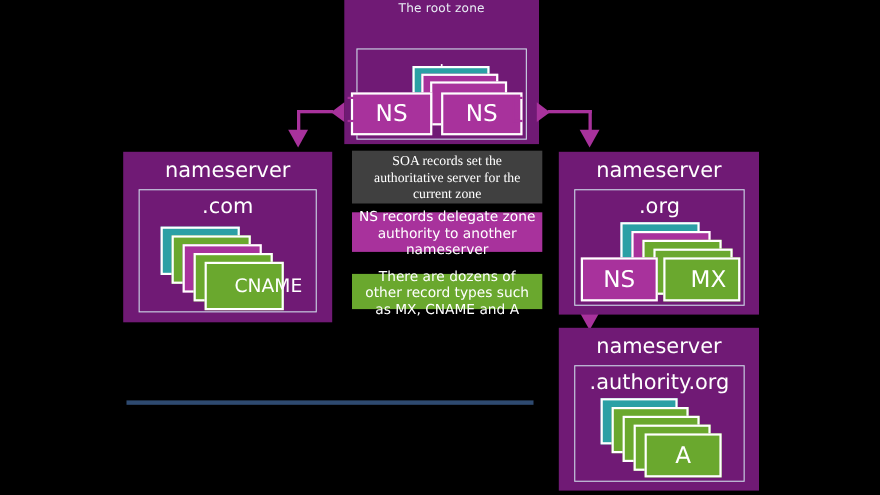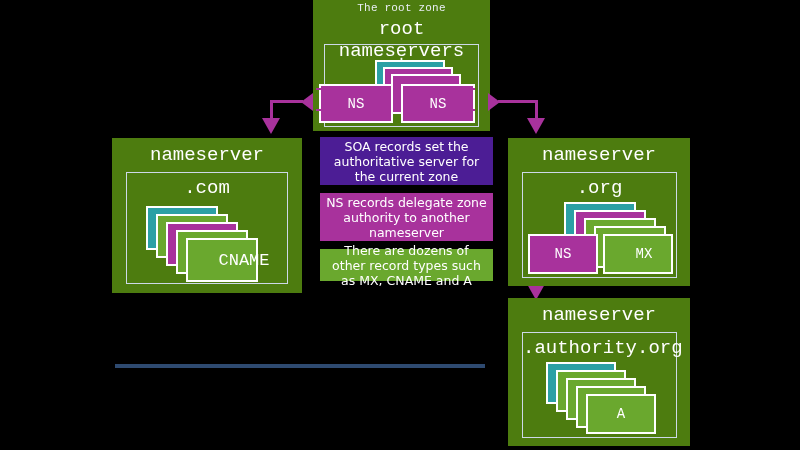--- a/index.html
+++ b/index.html
@@ -3,55 +3,55 @@
 <meta charset="utf-8">
 <style>
   html,body{margin:0;padding:0;background:#000;}
   body{width:800px;height:450px;overflow:hidden;
        font-family:"DejaVu Sans","Liberation Sans",sans-serif;color:#fff;}
   #stage{position:relative;width:800px;height:450px;background:#000;}
 
   .abs{position:absolute;box-sizing:border-box;}
 
   
-  .zone{background:#4d7c0f;font-family:Liberation Mono, monospace;}
+  .zone{background:#701a75;}
   .zone-caption{
     position:absolute;left:0;right:0;top:2px;text-align:center;
     font-size:11px;color:#e9eef5;letter-spacing:.2px;line-height:12px;
   }
   .zone-title{
     position:absolute;left:0;right:0;text-align:center;
     font-size:19px;color:#ffffff;line-height:22px;
   }
   .inner{
     position:absolute;border:1px solid #cdd9e8;box-sizing:border-box;
   }
   .inner-title{
     position:absolute;left:0;right:0;text-align:center;
     font-size:19px;color:#ffffff;line-height:22px;
   }
 
   
   .card{
     position:absolute;box-sizing:border-box;border:2px solid #ffffff;
     display:flex;align-items:center;justify-content:center;
-    font-size:14px;color:#ffffff;line-height:1;
+    font-size:21px;color:#ffffff;line-height:1;
   }
   .c-teal{background:#2ba0a5;}
   .c-mag{background:#a8329c;}
   .c-green{background:#6aa82e;}
 
   
   .legend{
     position:absolute;box-sizing:border-box;
     display:flex;align-items:center;justify-content:center;
     text-align:center;font-size:12.5px;line-height:15px;color:#ffffff;
     padding:4px 6px;
   }
-  .lg-teal{background:#4c1d95;}
+  .lg-teal{background:#404040;font-family:Liberation Serif, serif;}
   .lg-mag{background:#a8329c;}
   .lg-green{background:#6aa82e;}
 
   
   .conn{position:absolute;background:#a8329c;}
   .conn-h{height:3px;}
   .conn-v{width:3px;}
   .arrow-down{
     position:absolute;width:0;height:0;
     border-left:9px solid transparent;border-right:9px solid transparent;
@@ -69,21 +69,20 @@
 
   .rule{position:absolute;background:#2e4a70;height:4px;}
 </style>
 </head>
 <body>
 
 <div id="stage">
 
   <div class="abs zone" style="left:313px;top:0px;width:177px;height:131px;">
     <div class="zone-caption">The root zone</div>
-    <div class="zone-title" style="top:18px;">root nameservers</div>
     <div class="inner" style="left:11px;top:44px;width:155px;height:83px;">
       <div class="inner-title" style="top:0px;font-size:14px;">.</div>
     </div>
 
     <div class="card c-teal" style="left:62px;top:60px;width:70px;height:40px;"></div>
     <div class="card c-mag" style="left:70px;top:67px;width:70px;height:40px;"></div>
     <div class="card c-mag" style="left:78px;top:74px;width:70px;height:40px;"></div>
     <div class="card c-mag" style="left:6px;top:84px;width:74px;height:39px;">
       <span>NS</span>
     </div>
@@ -118,21 +117,21 @@
     <div class="card c-mag" style="left:54px;top:84px;width:72px;height:44px;"></div>
     <div class="card c-green" style="left:64px;top:92px;width:72px;height:44px;"></div>
     <div class="card c-green" style="left:74px;top:100px;width:72px;height:44px;font-size:17px;padding-left:44px;">
       <span>CNAME</span>
     </div>
   </div>
 
   <div class="legend lg-teal" style="left:320px;top:137px;width:173px;height:48px;">
     <span>SOA records set the authoritative server for the current zone</span>
   </div>
-  <div class="legend lg-mag" style="left:320px;top:193px;width:173px;height:48px;">
+  <div class="legend lg-mag" style="left:320px;top:193px;width:173px;height:36px;">
     <span>NS records delegate zone authority to another nameserver</span>
   </div>
   <div class="legend lg-green" style="left:320px;top:249px;width:173px;height:32px;">
     <span>There are dozens of other record types such as MX, CNAME and A</span>
   </div>
 
   <div class="abs zone" style="left:508px;top:138px;width:182px;height:148px;">
     <div class="zone-title" style="top:6px;">nameserver</div>
     <div class="inner" style="left:14px;top:34px;width:155px;height:106px;">
       <div class="inner-title" style="top:4px;text-align:center;">.org</div>

